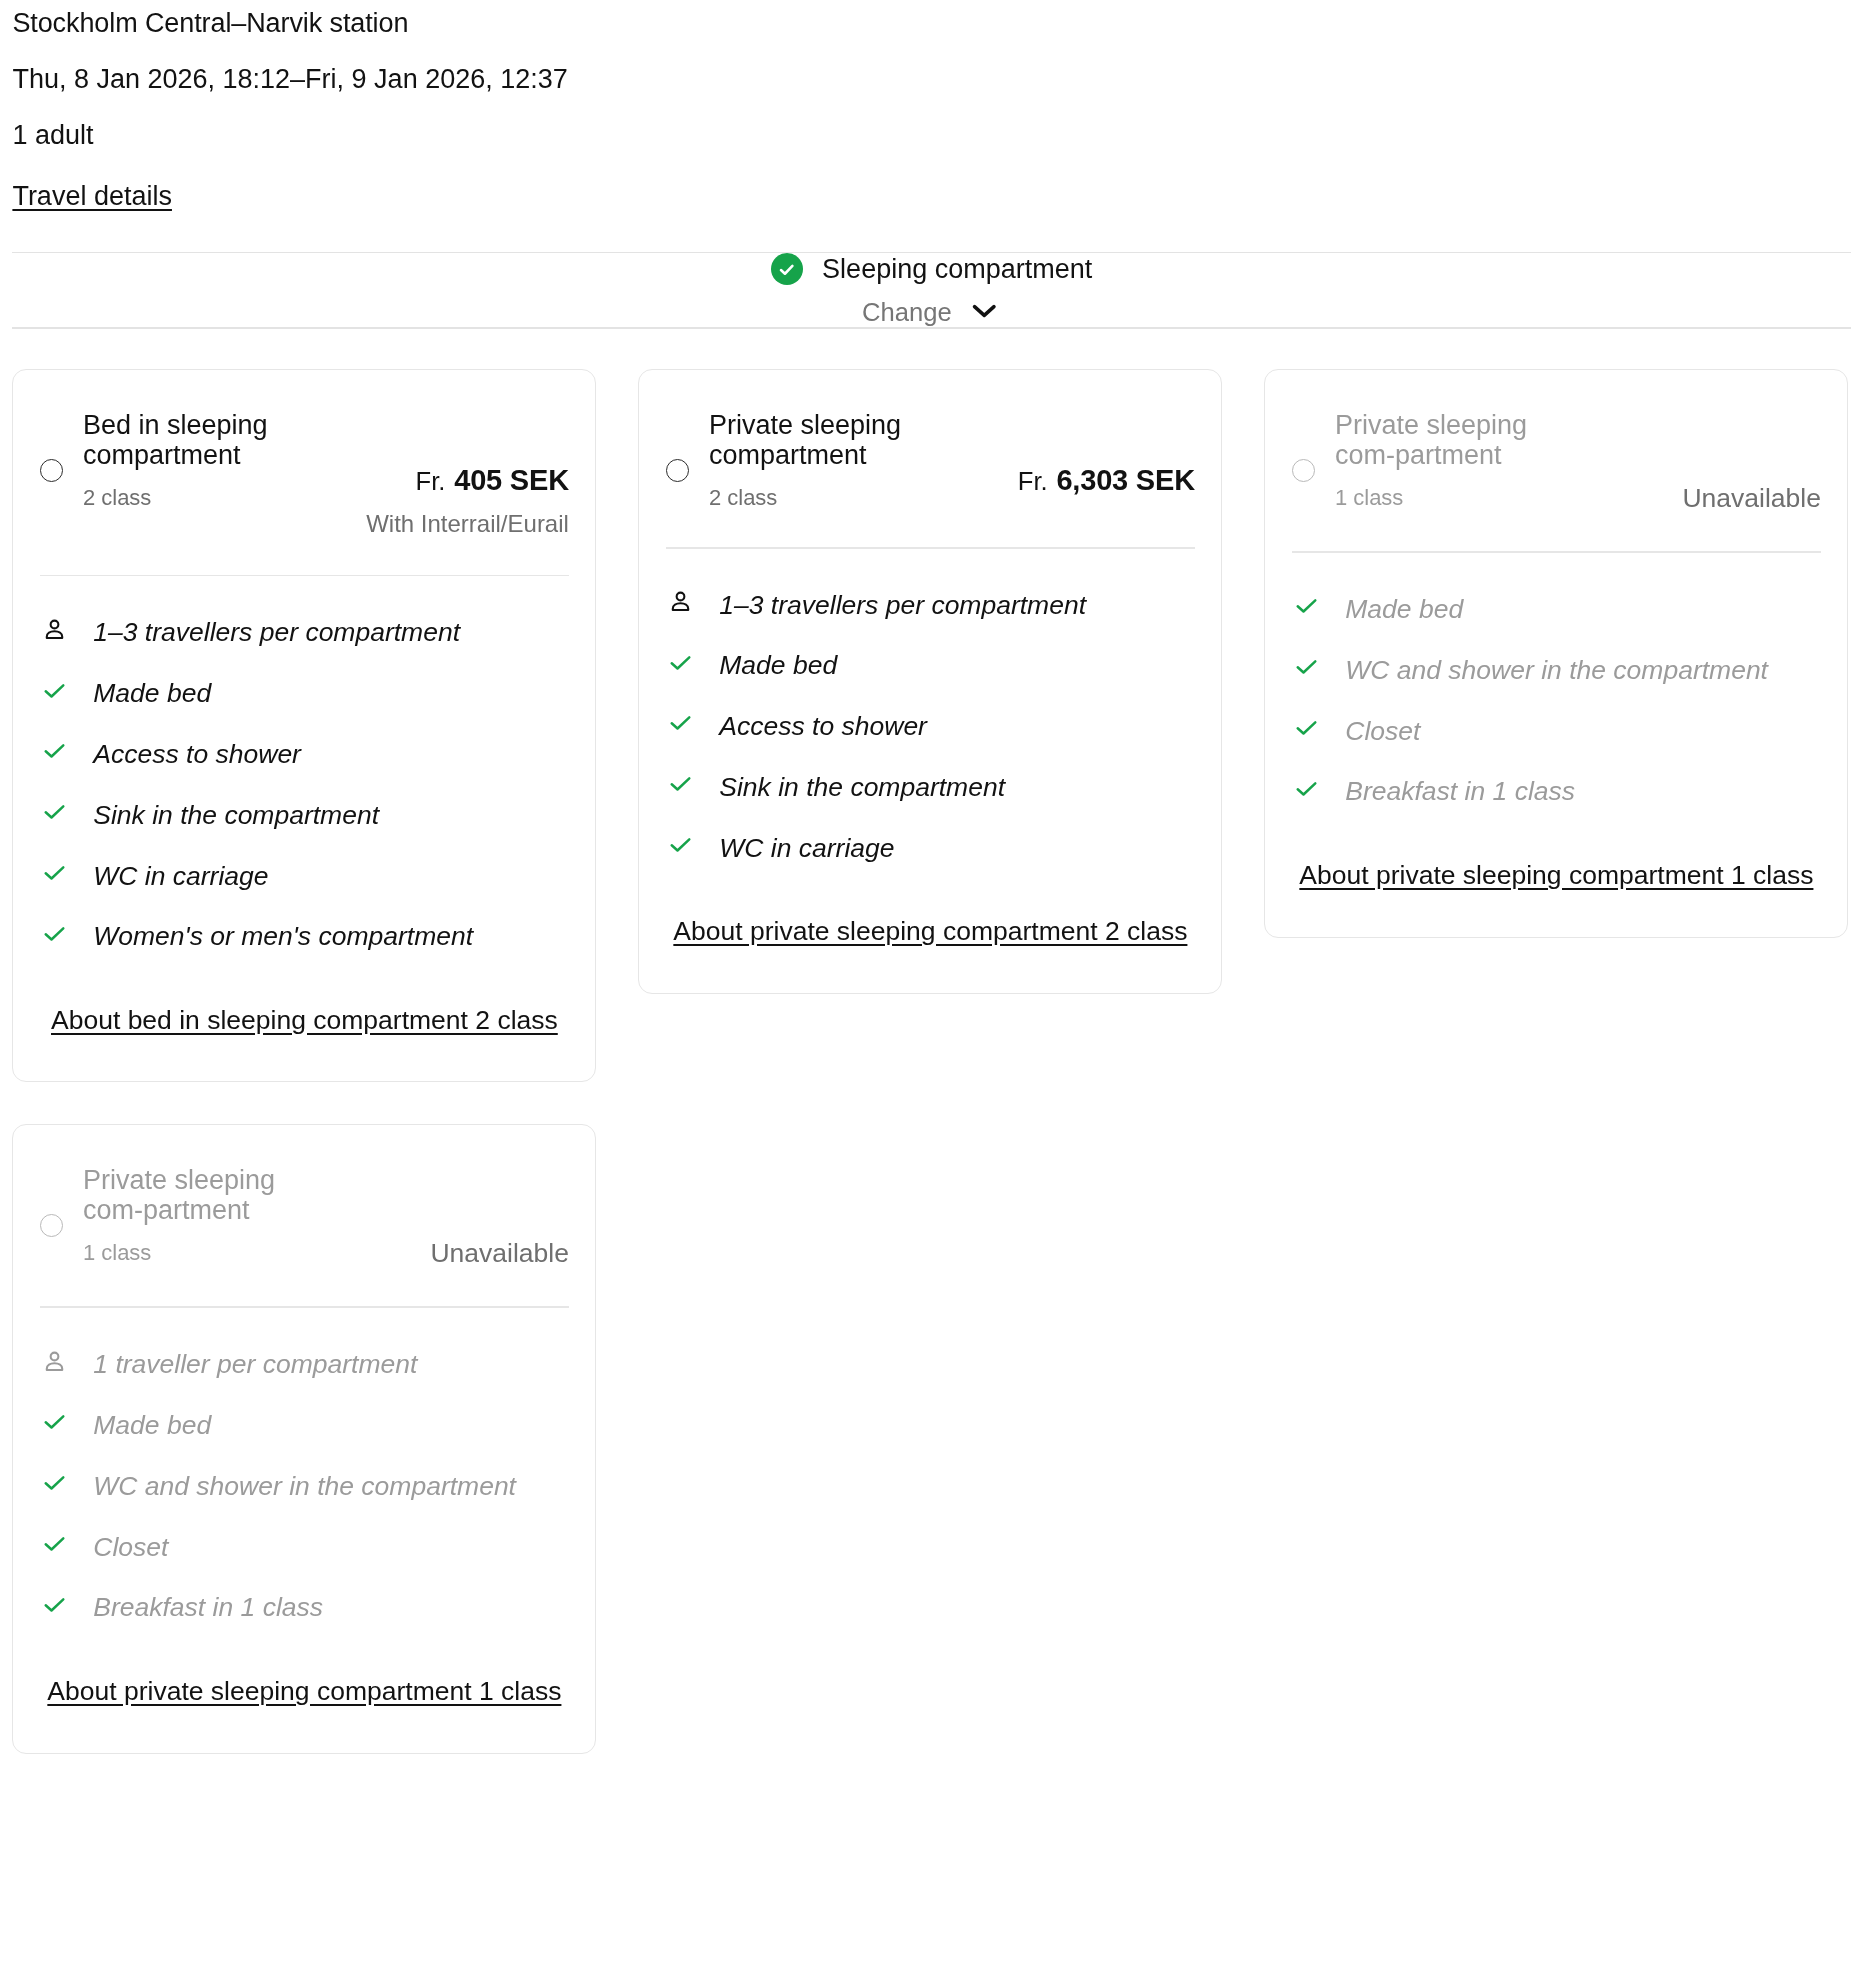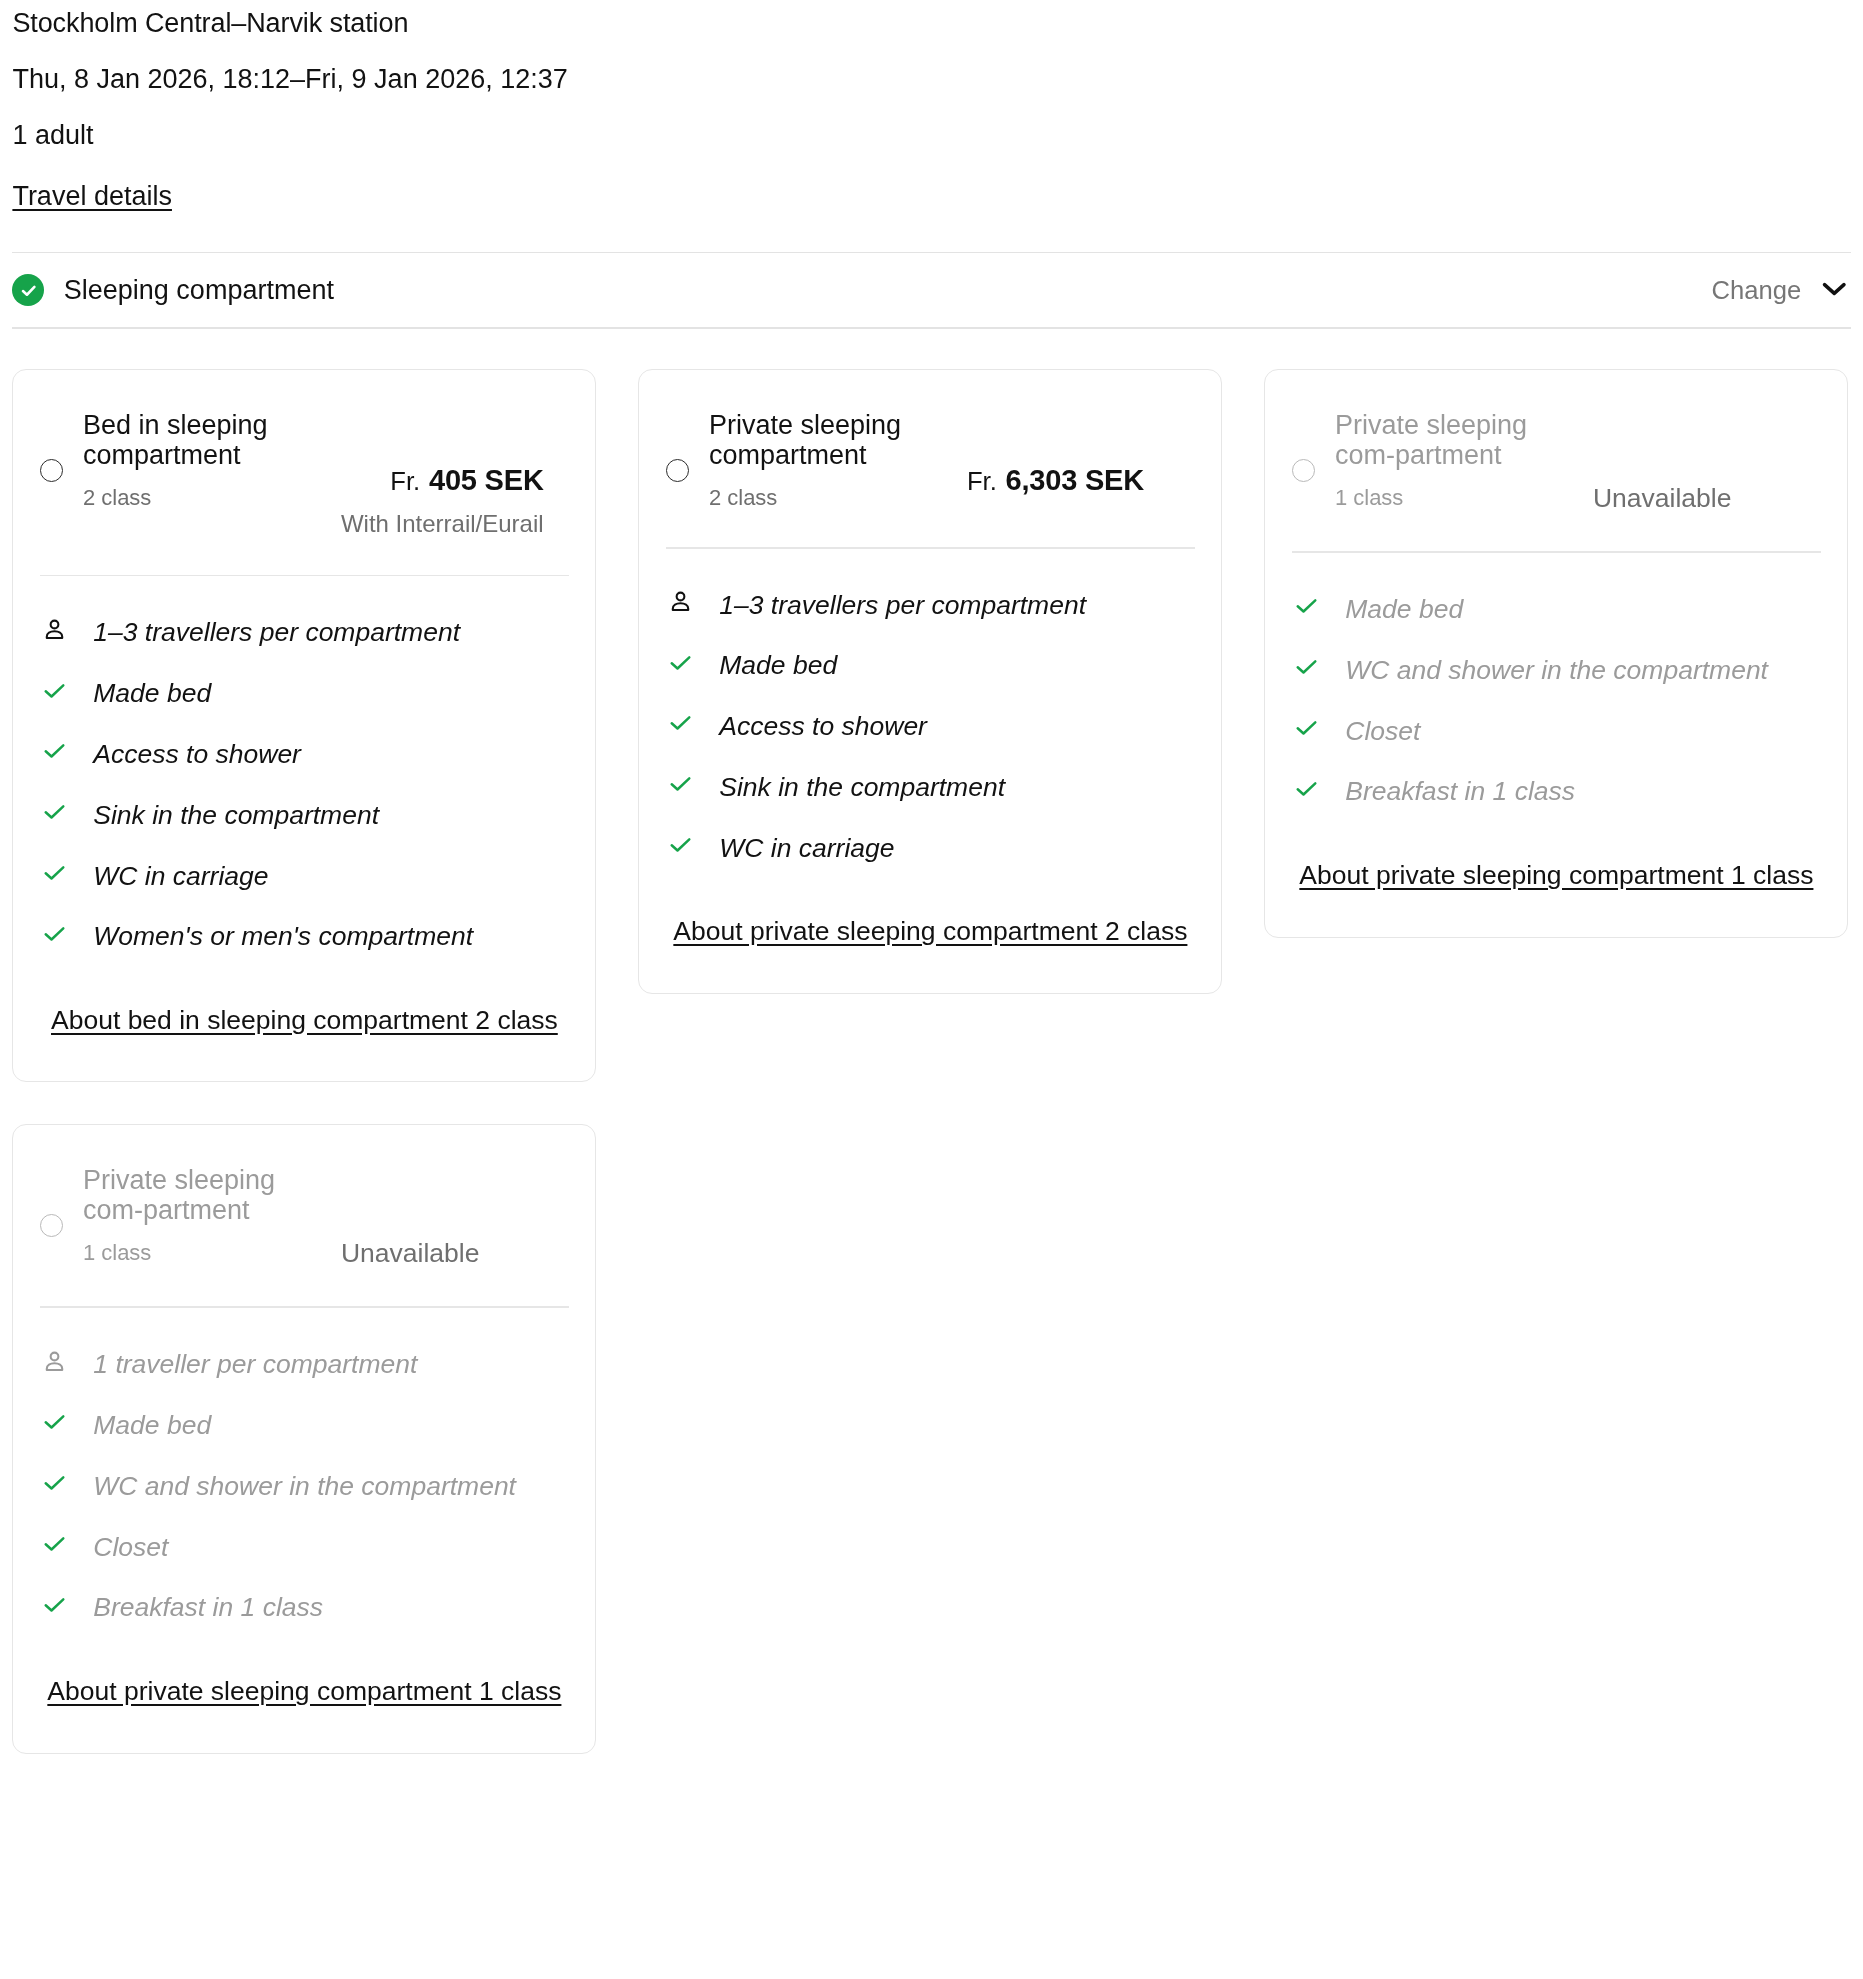--- a/index.html
+++ b/index.html
@@ -62,20 +62,21 @@
     margin: 0 12.4px;
   }
   .rule-top { margin-top: 40px; }
 
   .service-bar {
     display: flex;
     align-items: center;
     justify-content: space-between;
     padding: 0 12.4px;
     height: 74px;
+    flex-direction: column;
   }
   .service-left {
     display: flex;
     align-items: center;
     gap: 19.4px;
   }
   .check-badge {
     width: 32px;
     height: 32px;
     border-radius: 50%;
@@ -151,21 +152,21 @@
   }
   .card.disabled .radio {
     border-color: #b9b9b9;
     cursor: default;
   }
   .head-main {
     display: flex;
     flex: 1 1 auto;
     gap: 20px;
     align-items: flex-start;
-    justify-content: flex-start;
+    justify-content: space-between;
   }
   .head-texts {
     display: flex;
     flex-direction: column;
     max-width: 238px;
   }
   .opt-name {
     font-size: 27px;
     line-height: 1.1;
     color: #121212;

